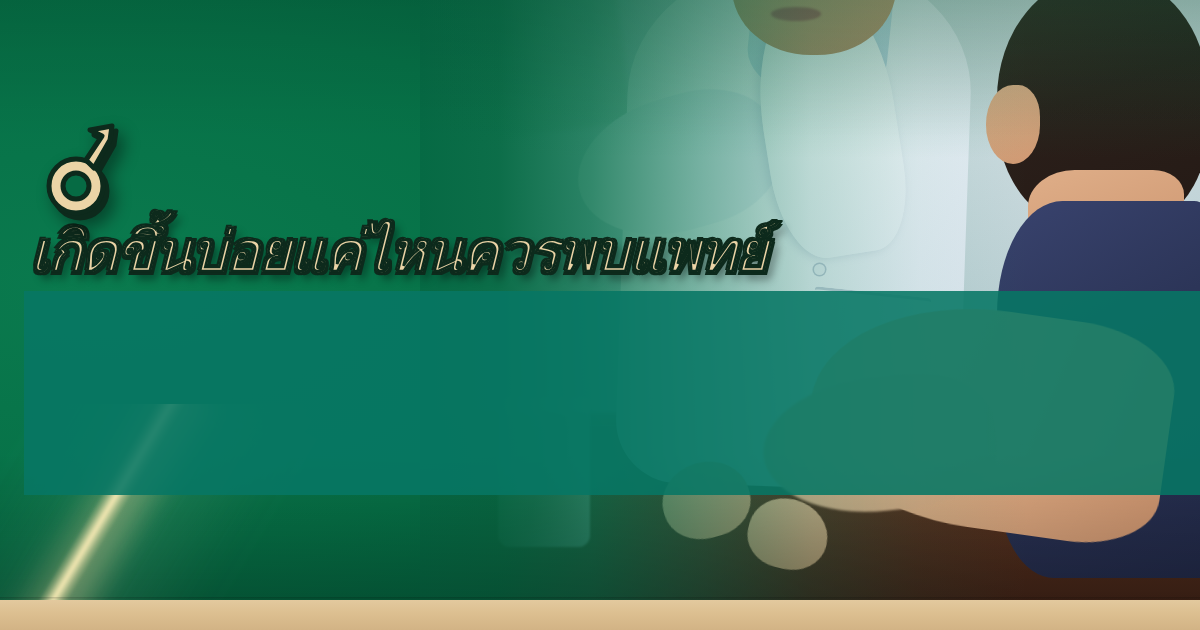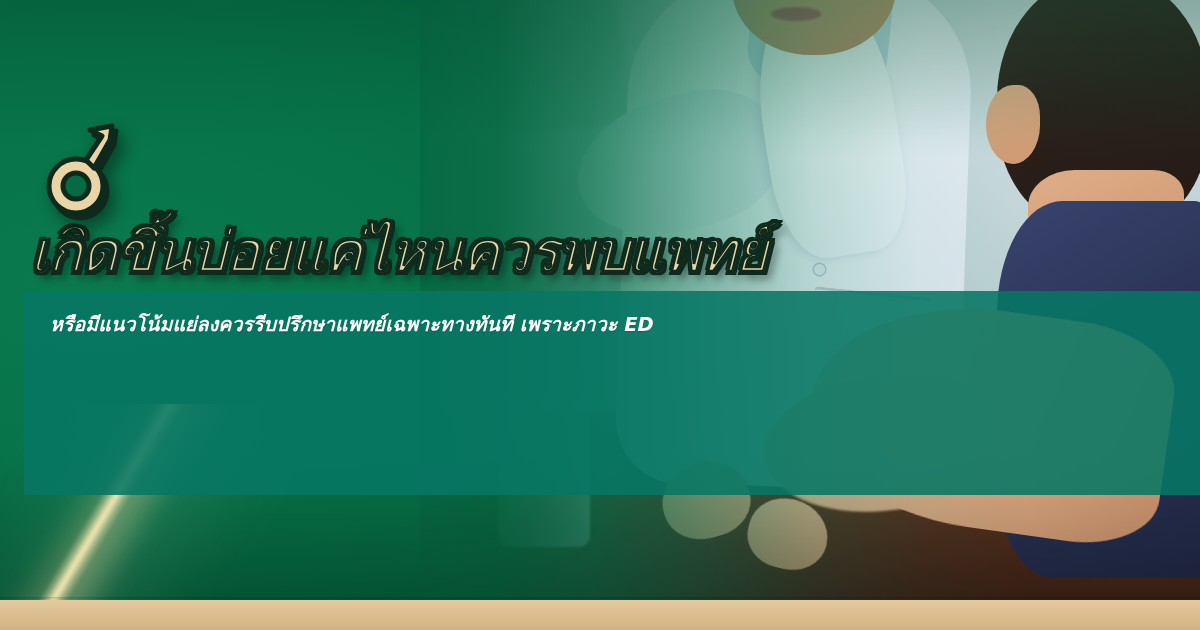--- a/index.html
+++ b/index.html
@@ -373,18 +373,17 @@
           <g fill="#EBD4A6" stroke="#0D2A1C" stroke-width="5" stroke-linejoin="round" stroke-linecap="round">
             <path d="M62 50 L78 22 L80 8 L58 12 L70 18 L54 42 Z"></path>
           </g>
         </svg>
       </div>
     </div>
     <div class="hl-line hl-2">เกิดขึ้นบ่อยแค่ไหนควรพบแพทย์</div>
   </div>
 
   <div class="body-panel">
-    <div class="body-line">หรือมีแนวโน้มแย่ลงควรรีบปรึกษาแพทย์เฉพาะทางทันที เพราะภาวะ ED</div>
   </div>
 
   <div class="bottom-bar"></div>
 
 </div>
 
 </body></html>

